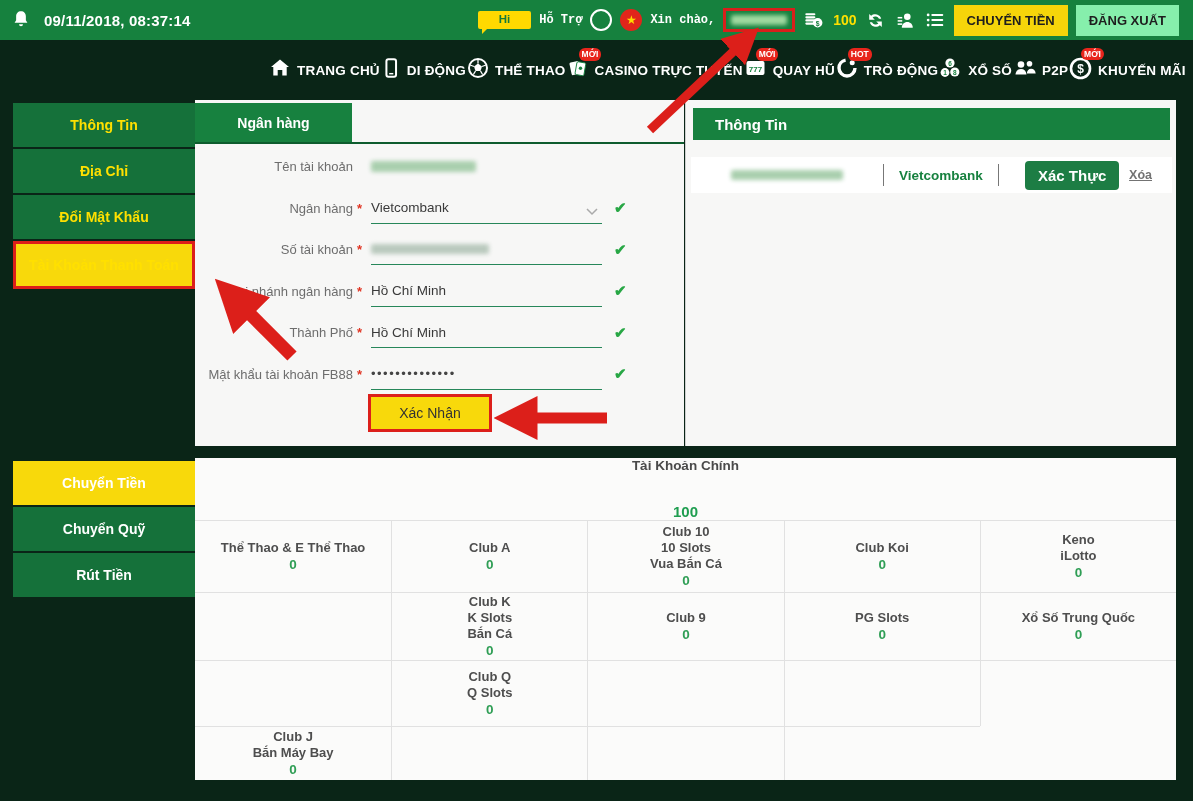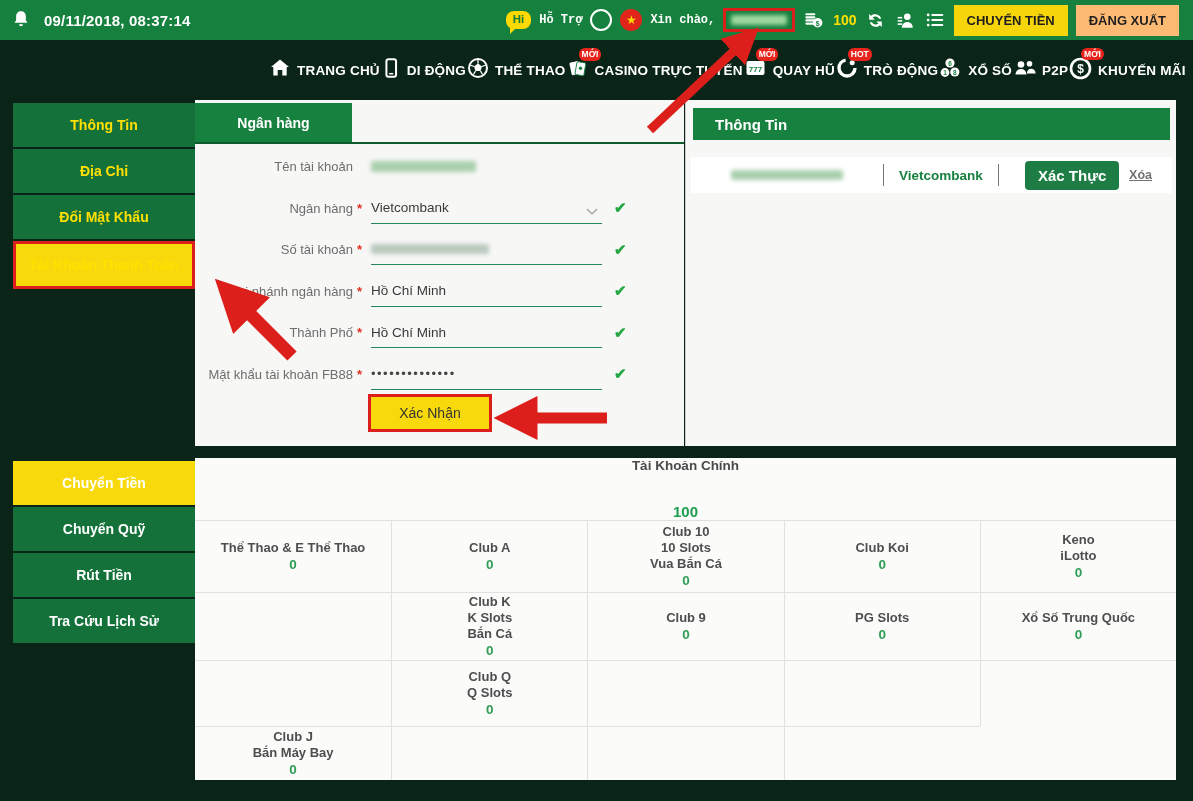--- a/index.html
+++ b/index.html
@@ -7,36 +7,36 @@
     width:1193px;height:801px;position:relative;overflow:hidden;
     background:#0a2517;font-family:"Liberation Sans",sans-serif;
     -webkit-font-smoothing:antialiased;
   }
   
   #topbar{position:absolute;left:0;top:0;width:1193px;height:40px;background:#16813e;
     display:flex;align-items:center;padding:0 14px 0 10px;box-sizing:border-box;gap:8px;z-index:5;}
   .tb-date{color:#fff;font-weight:bold;font-size:15px;margin-left:4px;letter-spacing:.2px;white-space:nowrap;}
   .tb-right{margin-left:auto;display:flex;align-items:center;gap:8px;}
   .hi-bubble{position:relative;background:#ffd900;color:#157a3a;font-weight:bold;font-size:11.5px;
-    padding:3px 7px;border-radius:8px;line-height:1;}
+    padding:3px 21px;border-radius:2px;line-height:1;}
   .hi-bubble:after{content:"";position:absolute;left:4px;bottom:-5px;border:4px solid transparent;
     border-top-color:#ffd900;border-left-color:#ffd900;}
   .tb-label{color:#fff;font-size:12px;font-weight:bold;white-space:nowrap;font-family:Liberation Mono, monospace;}
   .circle-icon{width:22px;height:22px;border:2.5px solid #fff;border-radius:50%;box-sizing:border-box;}
   .star-badge{width:22px;height:22px;background:#e1251b;border-radius:50%;display:flex;
     align-items:center;justify-content:center;color:#ffd900;font-size:12px;line-height:1;}
   .redacted-user{border:3px solid #d81f1b;display:flex;align-items:center;justify-content:center;
     padding:4px 5px;}
   .blob{background:#a9cfae;border-radius:2px;filter:blur(2px);}
   .blob.user{width:56px;height:10px;background:#9fd9a0;}
   .tb-balance{color:#ffe000;font-weight:bold;font-size:14px;}
   .tb-btn{font-weight:bold;font-size:13px;padding:8px 13px;border:none;cursor:pointer;
     font-family:"Liberation Sans",sans-serif;white-space:nowrap;}
   .btn-transfer{background:#f6d50a;color:#1e1e1e;}
-  .btn-logout{background:#fdba74;color:#1e1e1e;}
+  .btn-logout{background:#86efac;color:#1e1e1e;}
   .tb-ic{display:flex;align-items:center;}
   
   #nav{position:absolute;left:268px;top:40px;width:912px;height:60px;display:flex;
     align-items:center;justify-content:space-between;z-index:5;}
   .nav-item{display:flex;align-items:center;gap:5px;position:relative;color:#fff;cursor:pointer;}
   .nav-label{font-weight:bold;font-size:13.5px;letter-spacing:.2px;white-space:nowrap;}
   .nav-badge{position:absolute;top:-8px;left:13px;background:#e8251c;color:#fff;font-size:8.5px;
     font-weight:bold;padding:2px 3px;border-radius:6px;line-height:1;}
   
   .side{position:absolute;left:13px;width:182px;}
@@ -331,21 +331,20 @@
     <span class="ir-div"></span>
     <button class="verify-btn">Xác Thực</button>
     <span class="delete-link">Xóa</span>
   </div>
 </div>
 
 <div id="side-bottom" class="side">
   <div class="side-item active">Chuyển Tiền</div>
   <div class="side-item">Chuyển Quỹ</div>
   <div class="side-item">Rút Tiền</div>
-  <div class="side-item">Tra Cứu Lịch Sử</div>
 </div>
 
 <div id="wallet">
   <div class="wt-head">
     <div class="wt-title">Tài Khoản Chính</div>
     <div class="wt-value">100</div>
   </div>
   <div class="wt-grid">
     <div class="wcell">
         <div class="wl">Thể Thao &amp; E Thể Thao</div>

